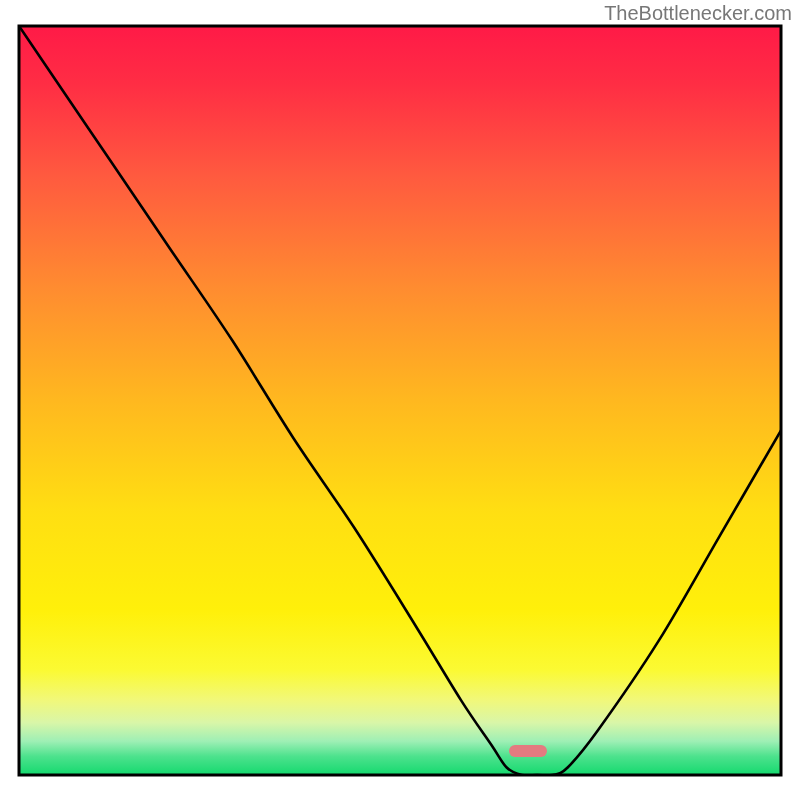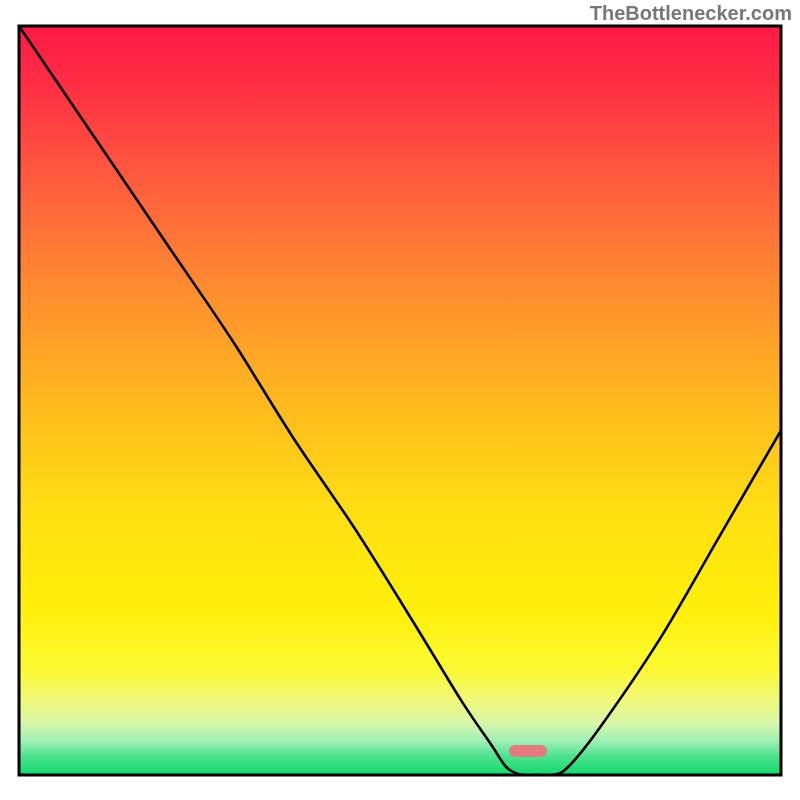--- a/index.html
+++ b/index.html
@@ -18,21 +18,21 @@
   svg {
     display: block;
   }
   .watermark {
     position: absolute;
     top: 2px;
     right: 8px;
     font-family: "Segoe UI", Arial, sans-serif;
     font-size: 20px;
     color: #777;
-    font-weight: 700;
+    font-weight: 400;
     user-select: none;
     pointer-events: none;
   }
 </style>
 </head>
 <body>
 
 <div class="chart-container">
   <svg id="chart-svg" width="800" height="800" viewBox="0 0 800 800">
     <defs>

